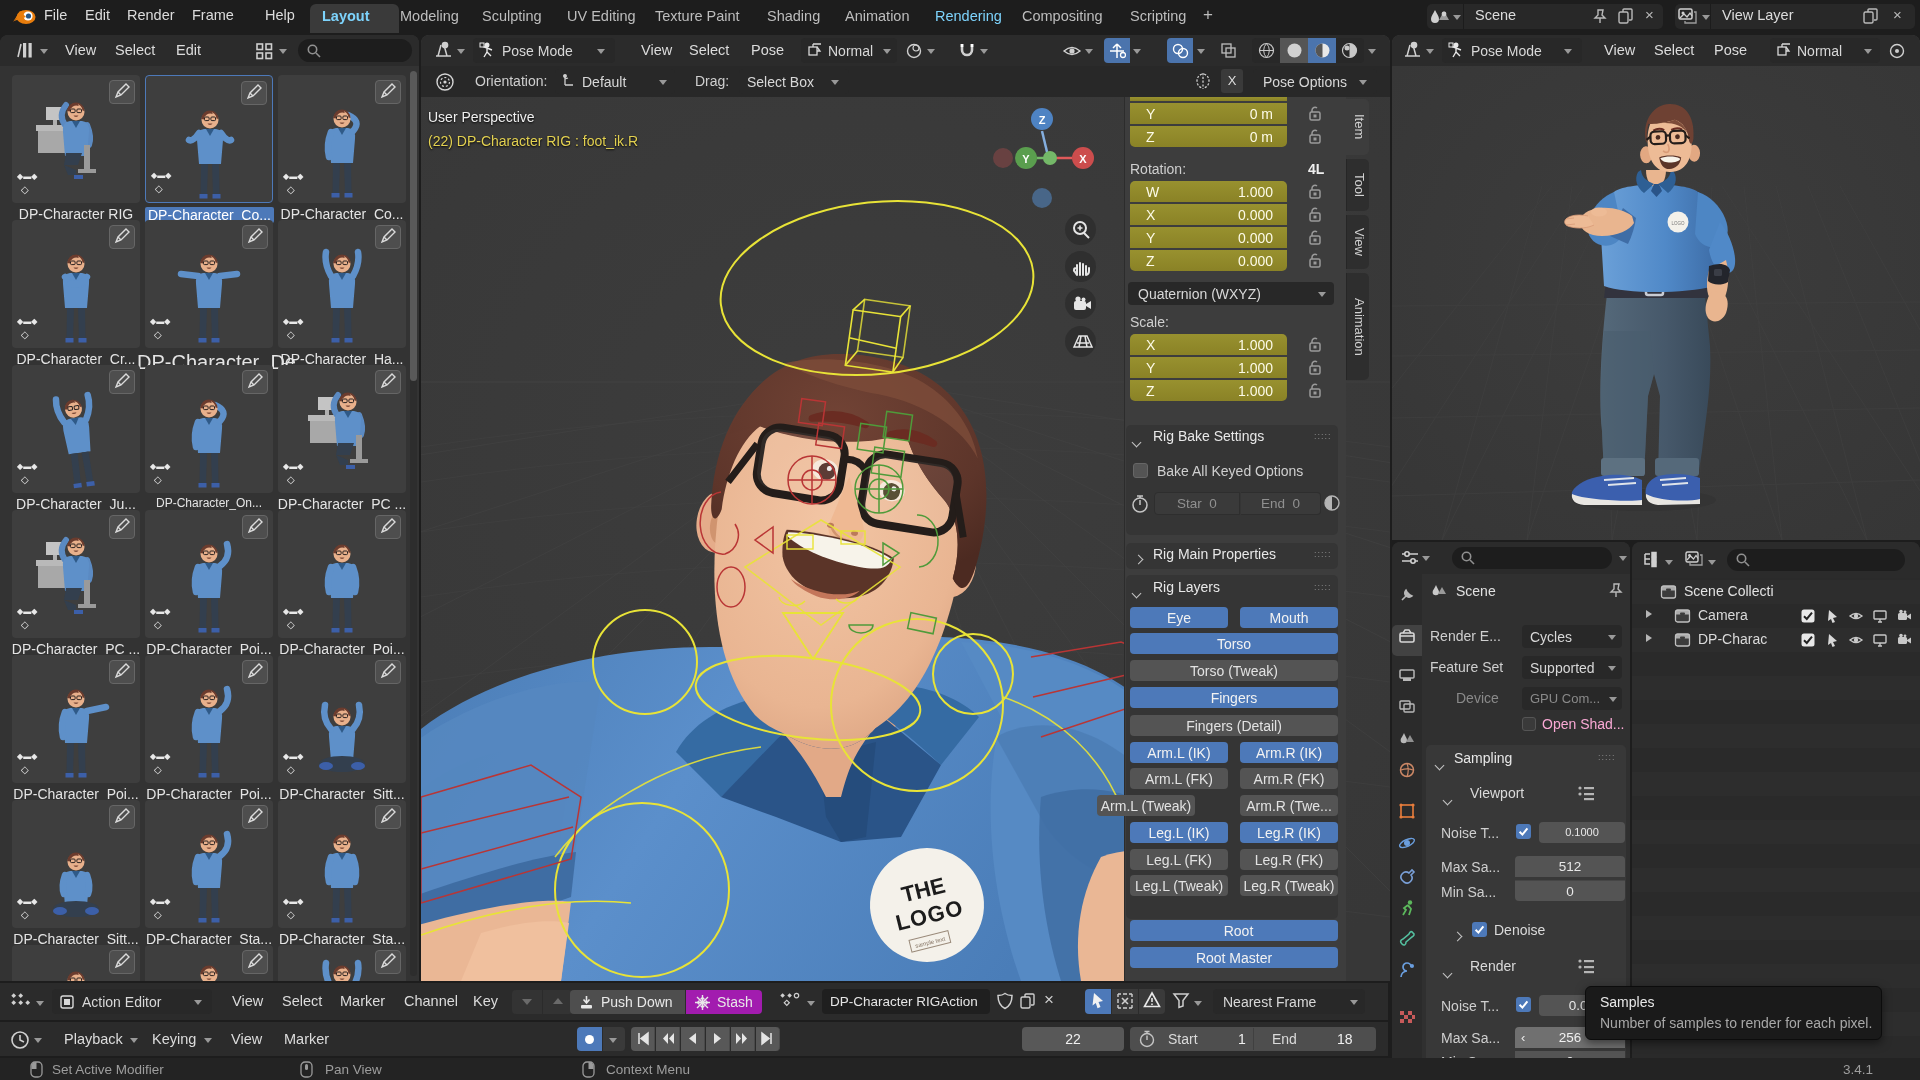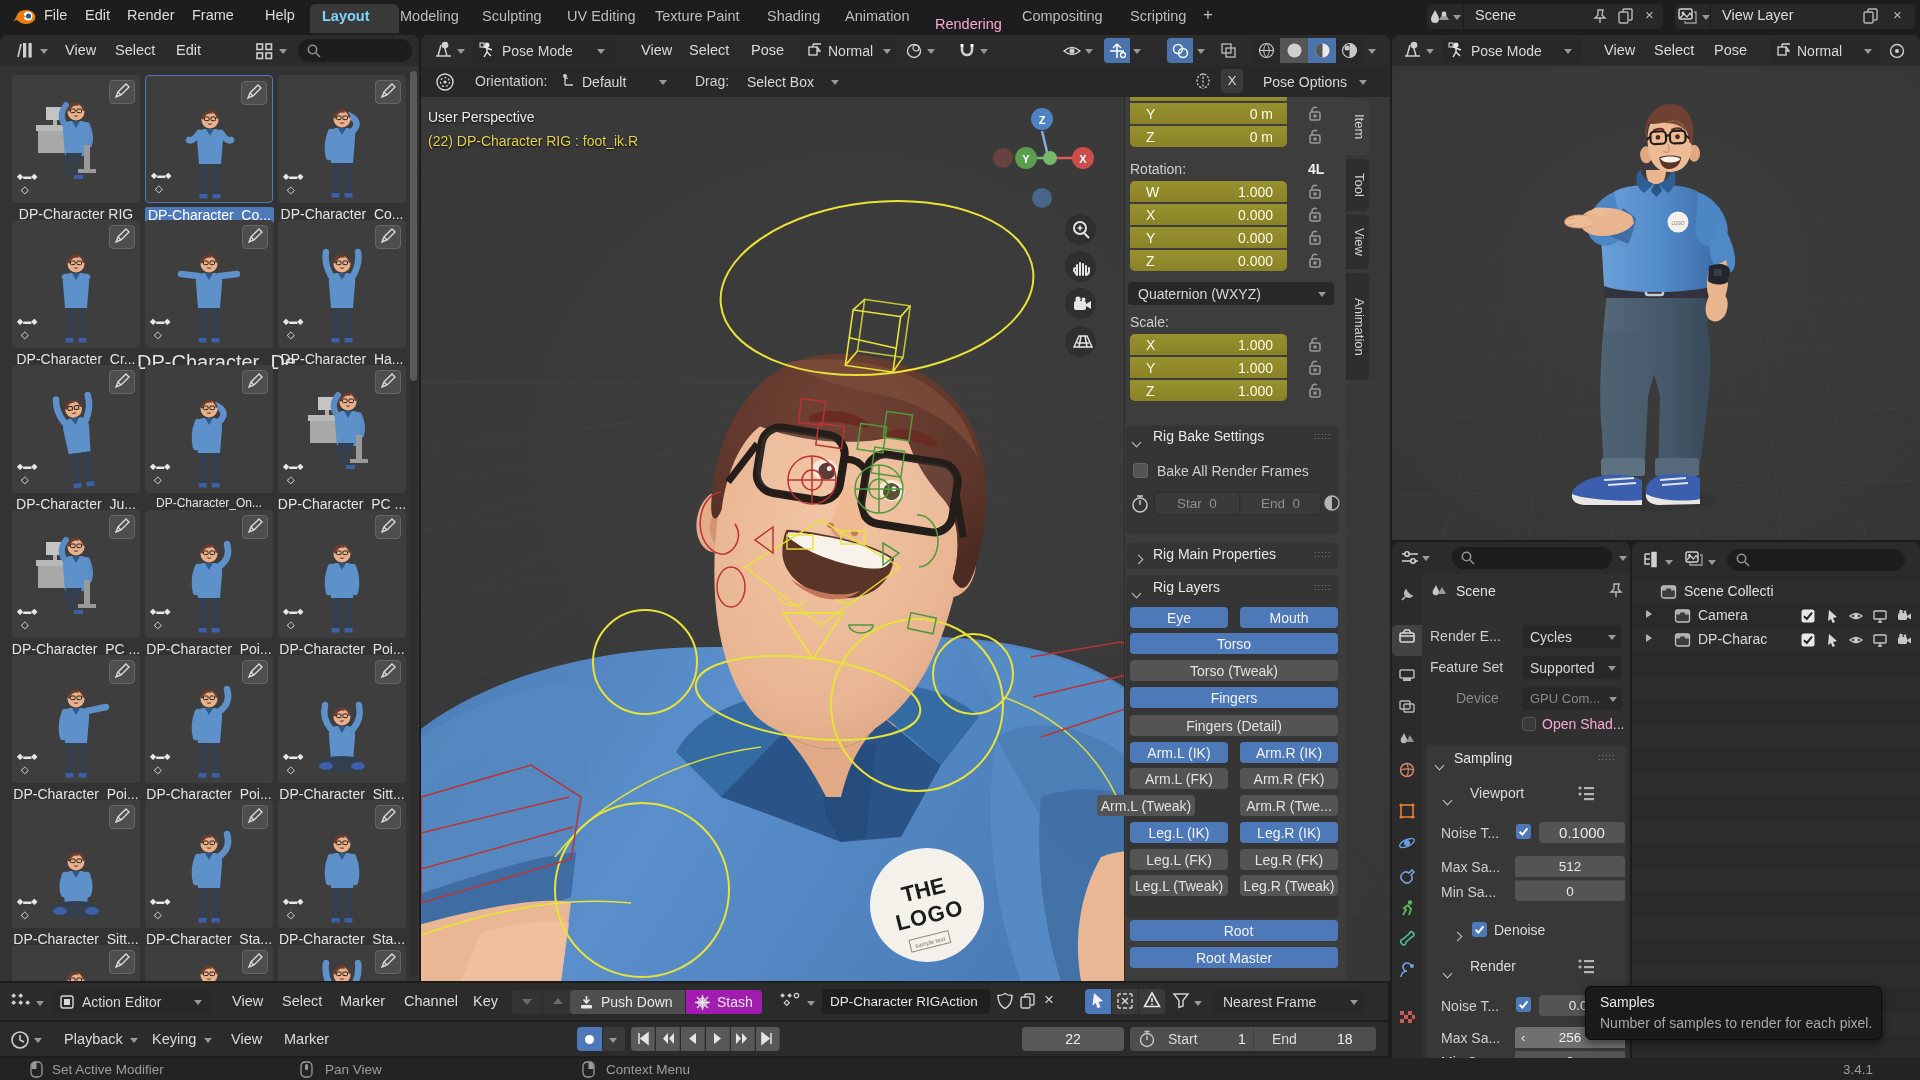--- a/index.html
+++ b/index.html
@@ -34,21 +34,21 @@
     <div class="abs menu" style="left:192px;top:7px;">Frame</div>
     <div class="abs menu" style="left:265px;top:7px;">Help</div>
     <div class="abs" style="left:310px;top:4px;width:89px;height:29px;background:#3a3a3a;border-radius:6px 6px 0 0;"></div>
     <div class="abs menu" style="left:322px;top:8px;color:#7dd3fc;font-weight:bold;">Layout</div>
     <div class="abs menu" style="left:400px;top:8px;color:#bdbdbd;">Modeling</div>
     <div class="abs menu" style="left:482px;top:8px;color:#bdbdbd;">Sculpting</div>
     <div class="abs menu" style="left:567px;top:8px;color:#bdbdbd;">UV Editing</div>
     <div class="abs menu" style="left:655px;top:8px;color:#bdbdbd;">Texture Paint</div>
     <div class="abs menu" style="left:767px;top:8px;color:#bdbdbd;">Shading</div>
     <div class="abs menu" style="left:845px;top:8px;color:#bdbdbd;">Animation</div>
-    <div class="abs menu" style="left:935px;top:16px;color:#f9a8d4;">Rendering</div>
+    <div class="abs menu" style="left:935px;top:8px;color:#7dd3fc;">Rendering</div>
     <div class="abs menu" style="left:1022px;top:8px;color:#bdbdbd;">Compositing</div>
     <div class="abs menu" style="left:1130px;top:8px;color:#bdbdbd;">Scripting</div>
     <div class="abs" style="left:1203px;top:5px;font-size:17px;color:#bdbdbd;">+</div>
     <div class="abs" style="left:1427px;top:4px;width:236px;height:25px;background:#282828;border-radius:5px;"></div>
     <div class="abs" style="left:1463px;top:4px;width:1px;height:25px;background:#1c1c1c;"></div>
     <svg class="abs" style="left:1430px;top:8px" width="22" height="17" viewBox="0 0 22 17">
       <path d="M5 2 C7 6 9 8 9 11 a4 4 0 1 1 -8 0 C1 8 3 6 5 2 Z" fill="#cfcfcf"></path>
       <path d="M14 3 l5 9 h-10 Z" fill="#9a9a9a"></path>
       <circle cx="14" cy="6" r="2.4" fill="#cfcfcf"></circle>
     </svg>
@@ -1020,21 +1020,21 @@
     <svg class="abs" style="left:886px;top:347px" width="16" height="17" viewBox="0 0 16 17">
       <rect x="3" y="7" width="10" height="8" rx="1.5" fill="none" stroke="#9a9a9a" stroke-width="1.5"></rect>
       <path d="M5 7 V5 a3 3 0 0 1 5 -2" fill="none" stroke="#9a9a9a" stroke-width="1.5"></path>
       <rect x="6.5" y="9.5" width="3" height="3" fill="#9a9a9a"></rect>
     </svg>
     <div class="abs" style="left:705px;top:390px;width:212px;height:110px;background:#353535;border-radius:5px;"></div>
     <div class="abs" style="left:712px;top:397px;"><span class="chev d"></span></div>
     <div class="abs" style="left:732px;top:393px;font-size:14px;color:#e8e8e8;">Rig Bake Settings</div>
     <div class="abs" style="left:893px;top:396px;color:#888;font-size:9px;letter-spacing:1px;">:::::</div>
     <div class="abs" style="left:712px;top:428px;width:15px;height:15px;background:#545454;border-radius:3px;border:1px solid #666;"></div>
-    <div class="abs lbl" style="left:736px;top:428px;">Bake All Render Frames</div>
+    <div class="abs lbl" style="left:736px;top:428px;">Bake All Keyed Options</div>
     <svg class="abs" style="left:709px;top:459px" width="20" height="20" viewBox="0 0 20 20">
       <circle cx="10" cy="11" r="7" fill="none" stroke="#c5c5c5" stroke-width="1.5"></circle>
       <path d="M10 11 L10 6 M10 2 L10 4 M7 2 L13 2" stroke="#c5c5c5" stroke-width="1.5"></path>
     </svg>
     <div class="abs" style="left:733px;top:457px;width:86px;height:23px;background:#3a3a3a;border-radius:4px 0 0 4px;border:1px solid #2e2e2e;color:#909090;font-size:13.5px;text-align:center;line-height:22px;">Star&nbsp;&nbsp;0</div>
     <div class="abs" style="left:820px;top:457px;width:80px;height:23px;background:#3a3a3a;border-radius:0 4px 4px 0;border:1px solid #2e2e2e;border-left:none;color:#909090;font-size:13.5px;text-align:center;line-height:22px;">End&nbsp;&nbsp;0</div>
     <svg class="abs" style="left:902px;top:459px" width="18" height="18" viewBox="0 0 18 18">
       <circle cx="9" cy="9" r="7" fill="none" stroke="#b5b5b5" stroke-width="1.4"></circle>
       <path d="M9 2 a7 7 0 0 0 0 14 Z" fill="#b5b5b5"></path>
     </svg>
@@ -1309,21 +1309,21 @@
         <circle cx="3" cy="9" r="1.6"></circle>
         <rect x="7" y="8" width="10" height="2.2"></rect>
         <rect x="7" y="13" width="10" height="2.2"></rect>
       </g>
     </svg>
     <div class="abs lbl" style="left:49px;top:283px;">Noise T...</div>
     <div class="abs" style="left:124px;top:282px;width:15px;height:15px;background:#4d79b9;border-radius:3px;"></div>
     <svg class="abs" style="left:125px;top:283px" width="13" height="13" viewBox="0 0 13 13">
       <path d="M2.6 6.8 L5.4 9.6 L10.4 3.4" stroke="#fff" stroke-width="2" fill="none"></path>
     </svg>
-    <div class="abs" style="left:147px;top:280px;width:86px;height:21px;background:#545454;border-radius:4px;color:#e8e8e8;font-size:15px;text-align:center;line-height:21px;">0.1000</div>
+    <div class="abs" style="left:147px;top:280px;width:86px;height:21px;background:#545454;border-radius:4px;color:#e8e8e8;font-size:11px;text-align:center;line-height:21px;">0.1000</div>
     <div class="abs lbl" style="left:49px;top:317px;">Max Sa...</div>
     <div class="abs" style="left:123px;top:314px;width:110px;height:21px;background:#545454;border-radius:4px 4px 0 0;color:#e8e8e8;font-size:13.5px;text-align:center;line-height:21px;">512</div>
     <div class="abs lbl" style="left:49px;top:342px;">Min Sa...</div>
     <div class="abs" style="left:123px;top:338px;width:110px;height:21px;background:#545454;border-radius:0 0 4px 4px;color:#e8e8e8;font-size:13.5px;text-align:center;line-height:21px;border-top:1px solid #464646;">0</div>
     <div class="abs" style="left:62px;top:384px;"><span class="chev r"></span></div>
     <div class="abs" style="left:80px;top:380px;width:15px;height:15px;background:#4d79b9;border-radius:3px;"></div>
     <svg class="abs" style="left:81px;top:381px" width="13" height="13" viewBox="0 0 13 13">
       <path d="M2.6 6.8 L5.4 9.6 L10.4 3.4" stroke="#fff" stroke-width="2" fill="none"></path>
     </svg>
     <div class="abs" style="left:102px;top:380px;font-size:14px;color:#dadada;">Denoise</div>

